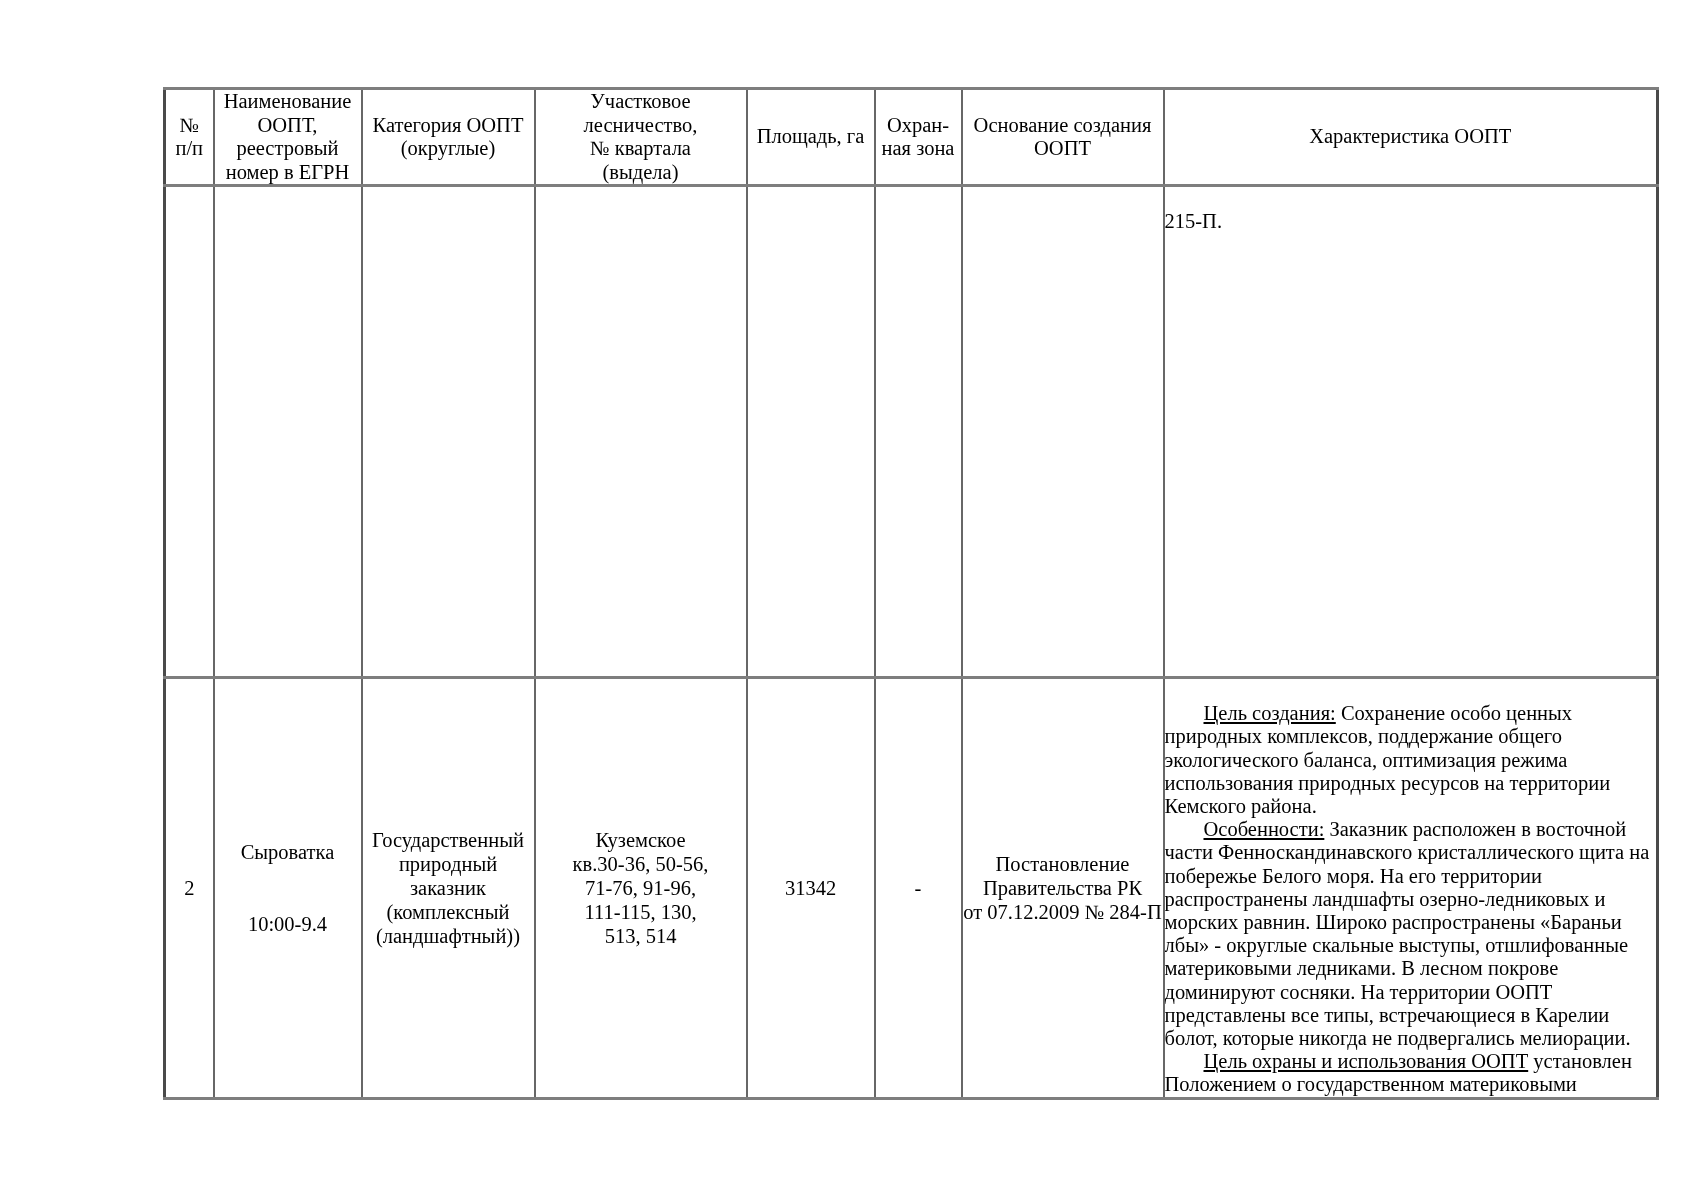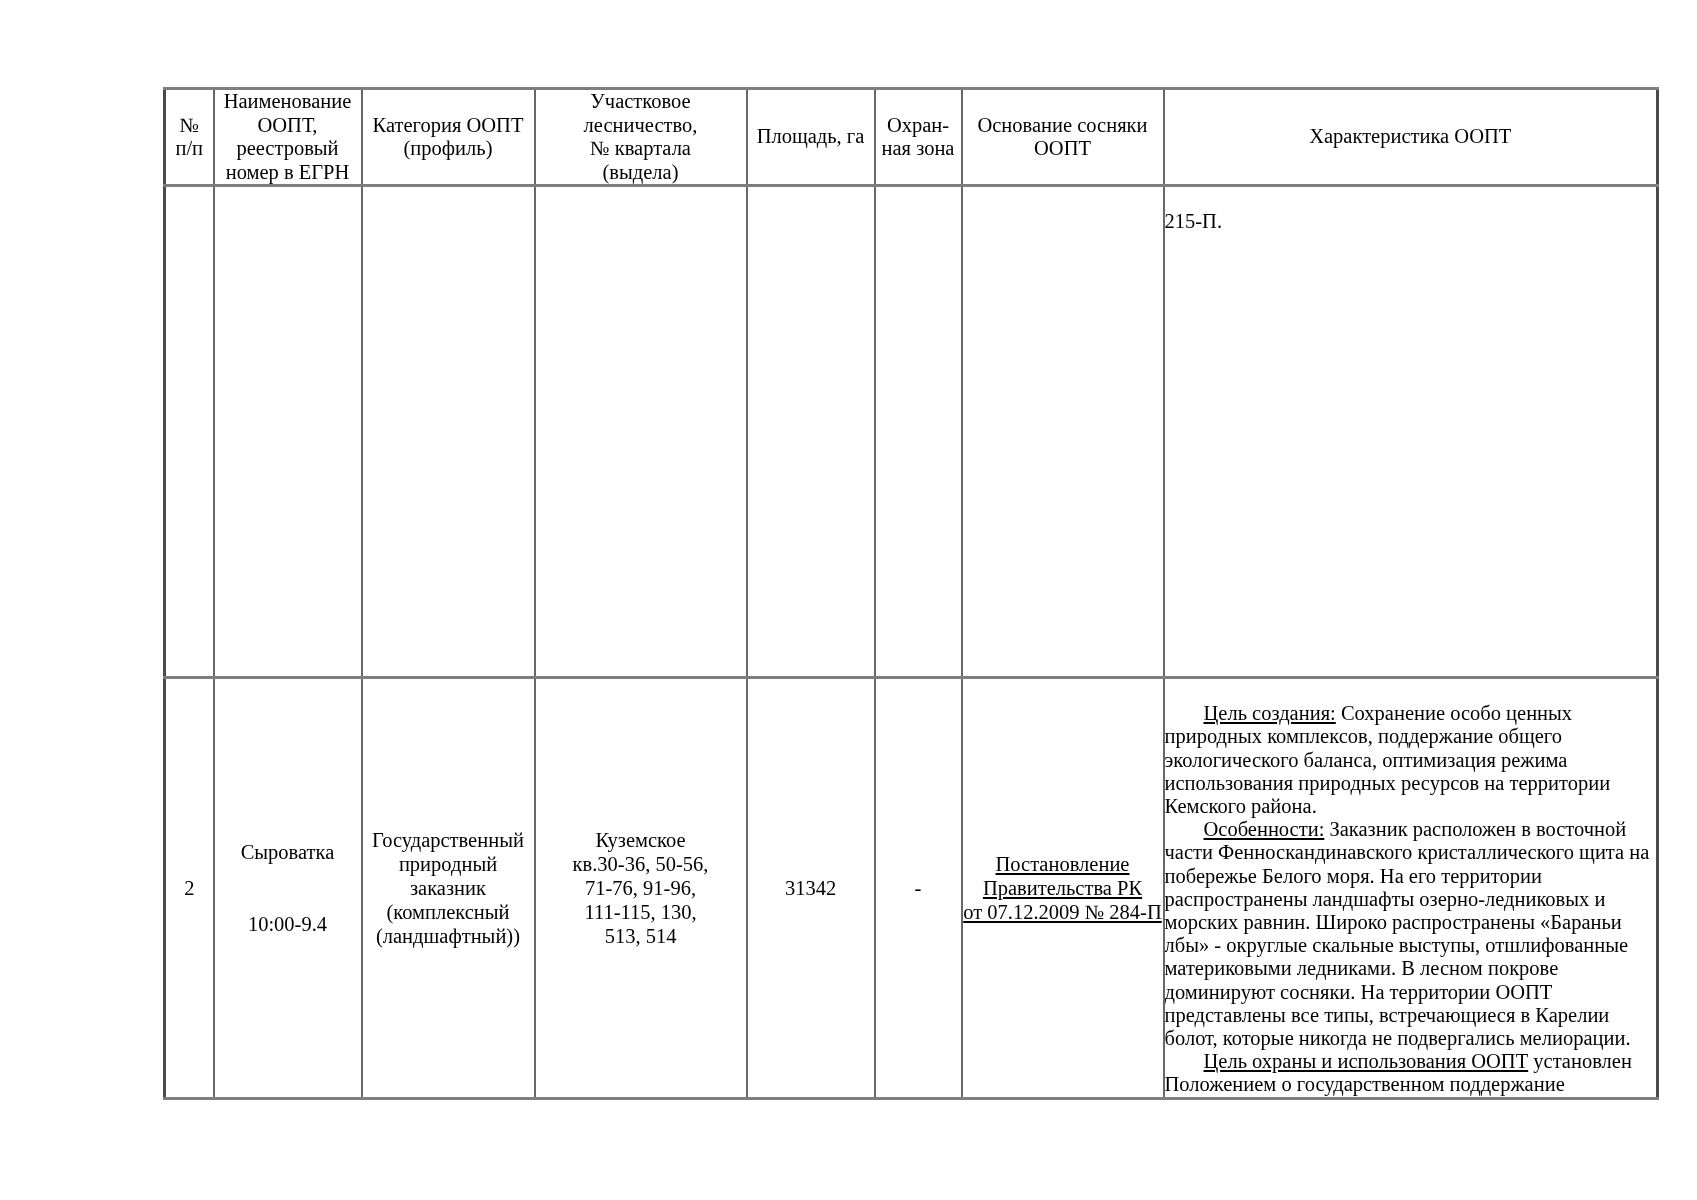--- a/index.html
+++ b/index.html
@@ -80,29 +80,29 @@
 
   <tbody>
       <tr style="height:96px">
     <th class="hdr">№
 п/п</th>
     <th class="hdr">Наименование
 ООПТ,
 реестровый
 номер в ЕГРН</th>
     <th class="hdr">Категория ООПТ
-(профиль)</th>
+(округлые)</th>
     <th class="hdr">Участковое
 лесничество,
 № квартала
 (выдела)</th>
     <th class="hdr">Площадь, га</th>
     <th class="hdr">Охран-
 ная зона</th>
-    <th class="hdr">Основание сосняки
+    <th class="hdr">Основание создания
 ООПТ</th>
     <th class="hdr">Характеристика ООПТ</th>
   </tr>
 
   <tr style="height:492px">
     <td class="c-center"></td>
     <td class="c-center"></td>
     <td class="c-center"></td>
     <td class="c-center"></td>
     <td class="c-center"></td>
@@ -124,23 +124,23 @@
 заказник
 (комплексный
 (ландшафтный))</td>
     <td class="c-center">Куземское
 кв.30-36, 50-56,
 71-76, 91-96,
 111-115, 130,
 513, 514</td>
     <td class="c-center">31342</td>
     <td class="c-center">-</td>
-    <td class="c-center" style="padding:1px 0;text-decoration:underline;">Постановление
+    <td class="c-center" style="padding:1px 0;">Постановление
 Правительства РК
 от 07.12.2009 № 284-П</td>
     <td class="c-char">
       <span class="u">Цель создания:</span><span> Сохранение особо ценных природных комплексов, поддержание общего экологического баланса, оптимизация режима использования природных ресурсов на территории Кемского района.
 </span><span class="u">Особенности:</span><span> Заказник расположен в восточной части Фенноскандинавского кристаллического щита на побережье Белого моря. На его территории распространены ландшафты озерно-ледниковых и морских равнин. Широко распространены «Бараньи лбы» - округлые скальные выступы, отшлифованные материковыми ледниками. В лесном покрове доминируют сосняки. На территории ООПТ представлены все типы, встречающиеся в Карелии болот, которые никогда не подвергались мелиорации.
-</span><span class="u">Цель охраны и использования ООПТ</span><span> установлен Положением о государственном поддержание</span>
+</span><span class="u">Цель охраны и использования ООПТ</span><span> установлен Положением о государственном материковыми</span>
     </td>
   </tr>
 </tbody>
   </table>
 
 </body></html>

